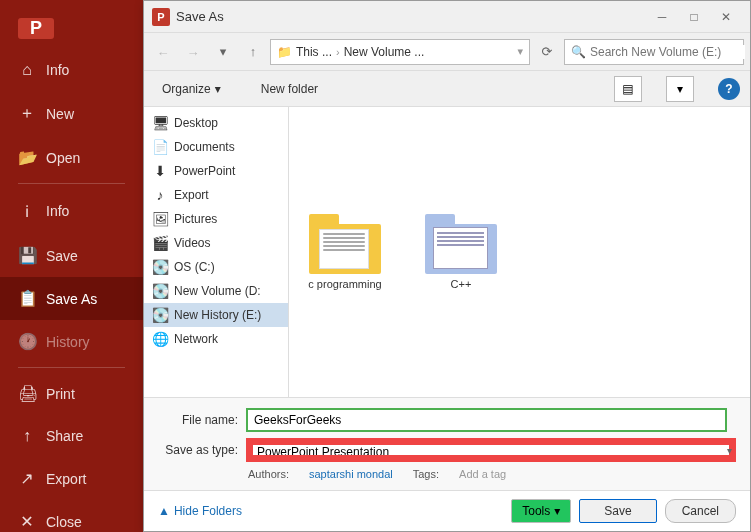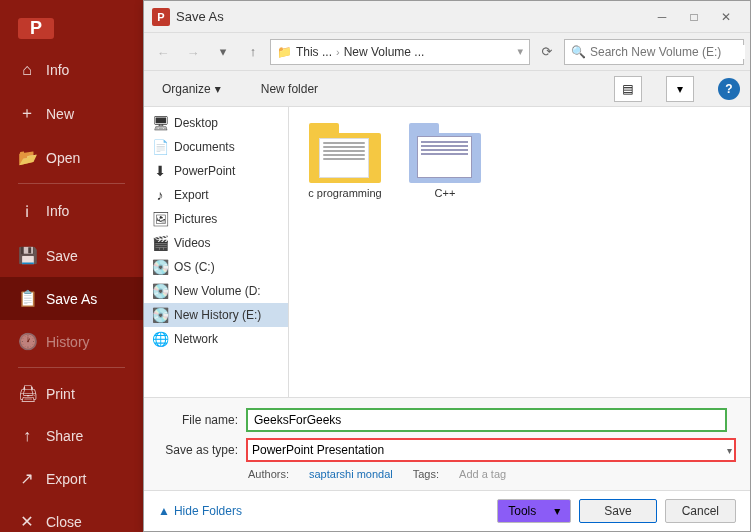--- a/index.html
+++ b/index.html
@@ -230,22 +230,22 @@
       white-space: nowrap;
     }
     .nav-item.selected { background: #cde; }
     .nav-icon { font-size: 14px; width: 16px; text-align: center; }
 
     
     .file-area {
       flex: 1;
       padding: 16px;
       display: flex;
-      gap: 20px;
-      align-items: flex-start;
+      gap: 36px;
+      align-items: center;
       overflow: auto;
     }
     .folder-item {
       display: flex;
       flex-direction: column;
       align-items: center;
       gap: 4px;
       cursor: pointer;
       width: 80px;
     }
@@ -328,21 +328,21 @@
       font-size: 12px;
     }
     .select-wrapper {
       flex: 1;
       position: relative;
       display: flex;
     }
     .select-wrapper select {
       width: 100%;
       height: 24px;
-      border: 2px solid #ef4444;
+      border: 7px solid #ef4444;
       background: white;
       padding: 0 4px;
       font-size: 12px;
       appearance: none;
     }
     .select-arrow {
       position: absolute;
       right: 4px;
       top: 50%;
       transform: translateY(-50%);
@@ -378,45 +378,45 @@
       display: flex;
       align-items: center;
       gap: 4px;
       font-size: 12px;
       color: #1a6eb5;
       cursor: pointer;
     }
     .tools-btn {
       display: flex;
       align-items: flex-start;
-      gap: 18px;
+      gap: 4px;
       padding: 4px 10px;
       font-size: 12px;
       border: 1px solid #bbb;
-      background: #8b5cf6;
+      background: #22c55e;
       cursor: pointer;
       border-radius: 2px;
     }
     .save-btn {
       padding: 4px 24px;
       font-size: 12px;
       background: #f0f0f0;
       border: 1px solid #0066cc;
       color: #333;
       cursor: pointer;
       border-radius: 2px;
     }
     .cancel-btn {
       padding: 4px 16px;
       font-size: 12px;
       background: #f0f0f0;
       border: 1px solid #bbb;
       color: #333;
       cursor: pointer;
-      border-radius: 2px;
+      border-radius: 10px;
     }
 
     
     .nav-panel::-webkit-scrollbar { width: 8px; }
     .nav-panel::-webkit-scrollbar-track { background: #f0f0f0; }
     .nav-panel::-webkit-scrollbar-thumb { background: #ccc; border-radius: 4px; }
   </style>
 </head>
 <body>
 

